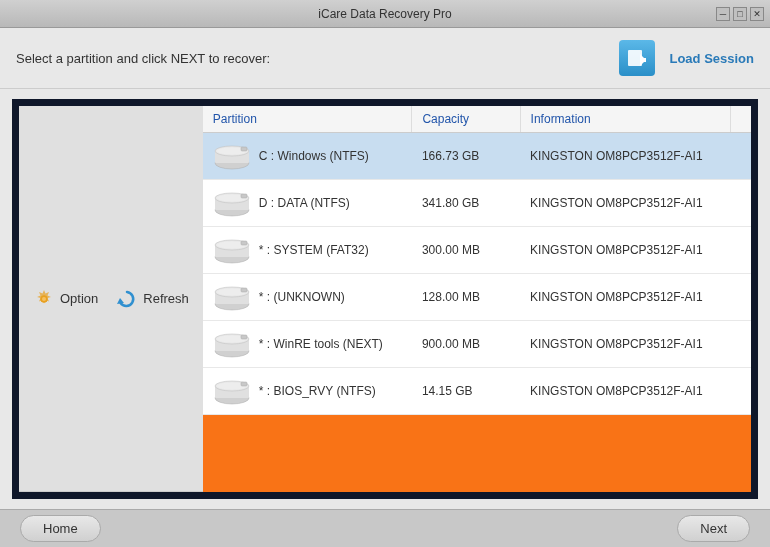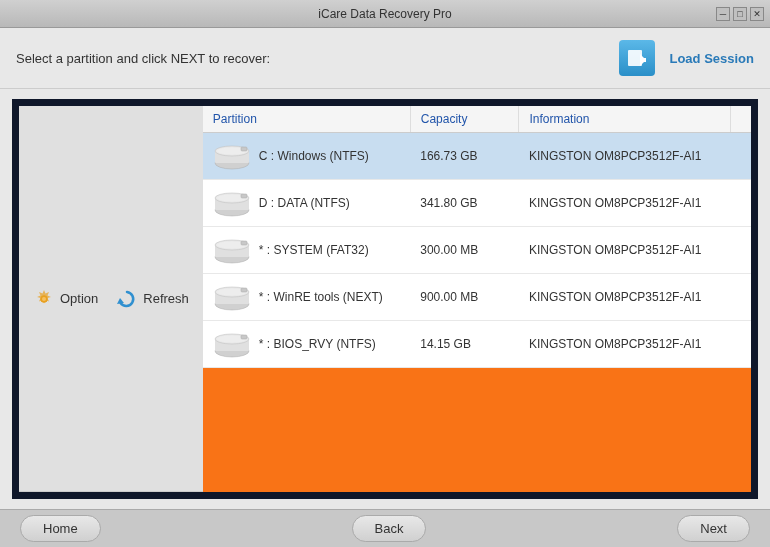--- a/index.html
+++ b/index.html
@@ -337,20 +337,40 @@
         <svg class="disk-icon" viewBox="0 0 38 30" fill="none" xmlns="http://www.w3.org/2000/svg">
 
           <ellipse cx="19" cy="22" rx="17" ry="6" fill="#d0d0d0" stroke="#aaa" stroke-width="0.5"></ellipse>
           <rect x="2" y="10" width="34" height="12" fill="#e0e0e0" rx="1"></rect>
           <ellipse cx="19" cy="10" rx="17" ry="5" fill="#e8e8e8" stroke="#bbb" stroke-width="0.5"></ellipse>
 
           <ellipse cx="19" cy="10" rx="15" ry="3.5" fill="#f0f0f0" opacity="0.7"></ellipse>
 
           <rect x="28" y="6" width="6" height="4" rx="1" fill="#c8c8c8" stroke="#aaa" stroke-width="0.5"></rect>
         </svg>
+        <span>* : (UNKNOWN)</span>
+      </div>
+    </td>
+              <td>128.00 MB</td>
+              <td>KINGSTON OM8PCP3512F-AI1</td>
+              <td></td>
+            </tr>
+            <tr>
+              <td>
+      <div class="partition-cell">
+        <svg class="disk-icon" viewBox="0 0 38 30" fill="none" xmlns="http://www.w3.org/2000/svg">
+
+          <ellipse cx="19" cy="22" rx="17" ry="6" fill="#d0d0d0" stroke="#aaa" stroke-width="0.5"></ellipse>
+          <rect x="2" y="10" width="34" height="12" fill="#e0e0e0" rx="1"></rect>
+          <ellipse cx="19" cy="10" rx="17" ry="5" fill="#e8e8e8" stroke="#bbb" stroke-width="0.5"></ellipse>
+
+          <ellipse cx="19" cy="10" rx="15" ry="3.5" fill="#f0f0f0" opacity="0.7"></ellipse>
+
+          <rect x="28" y="6" width="6" height="4" rx="1" fill="#c8c8c8" stroke="#aaa" stroke-width="0.5"></rect>
+        </svg>
         <span>* : WinRE tools  (NEXT)</span>
       </div>
     </td>
               <td>900.00 MB</td>
               <td>KINGSTON OM8PCP3512F-AI1</td>
               <td></td>
             </tr>
             <tr>
               <td>
       <div class="partition-cell">
@@ -372,17 +392,16 @@
               <td></td>
             </tr>
           </tbody>
       </table>
     </div>
 
   </div>
 
   <div class="bottom-bar">
     <button class="nav-btn">Home</button>
-    <button class="nav-btn">Back</button>
     <button class="nav-btn">Next</button>
   </div>
 
 </div>
 
 </body></html>

